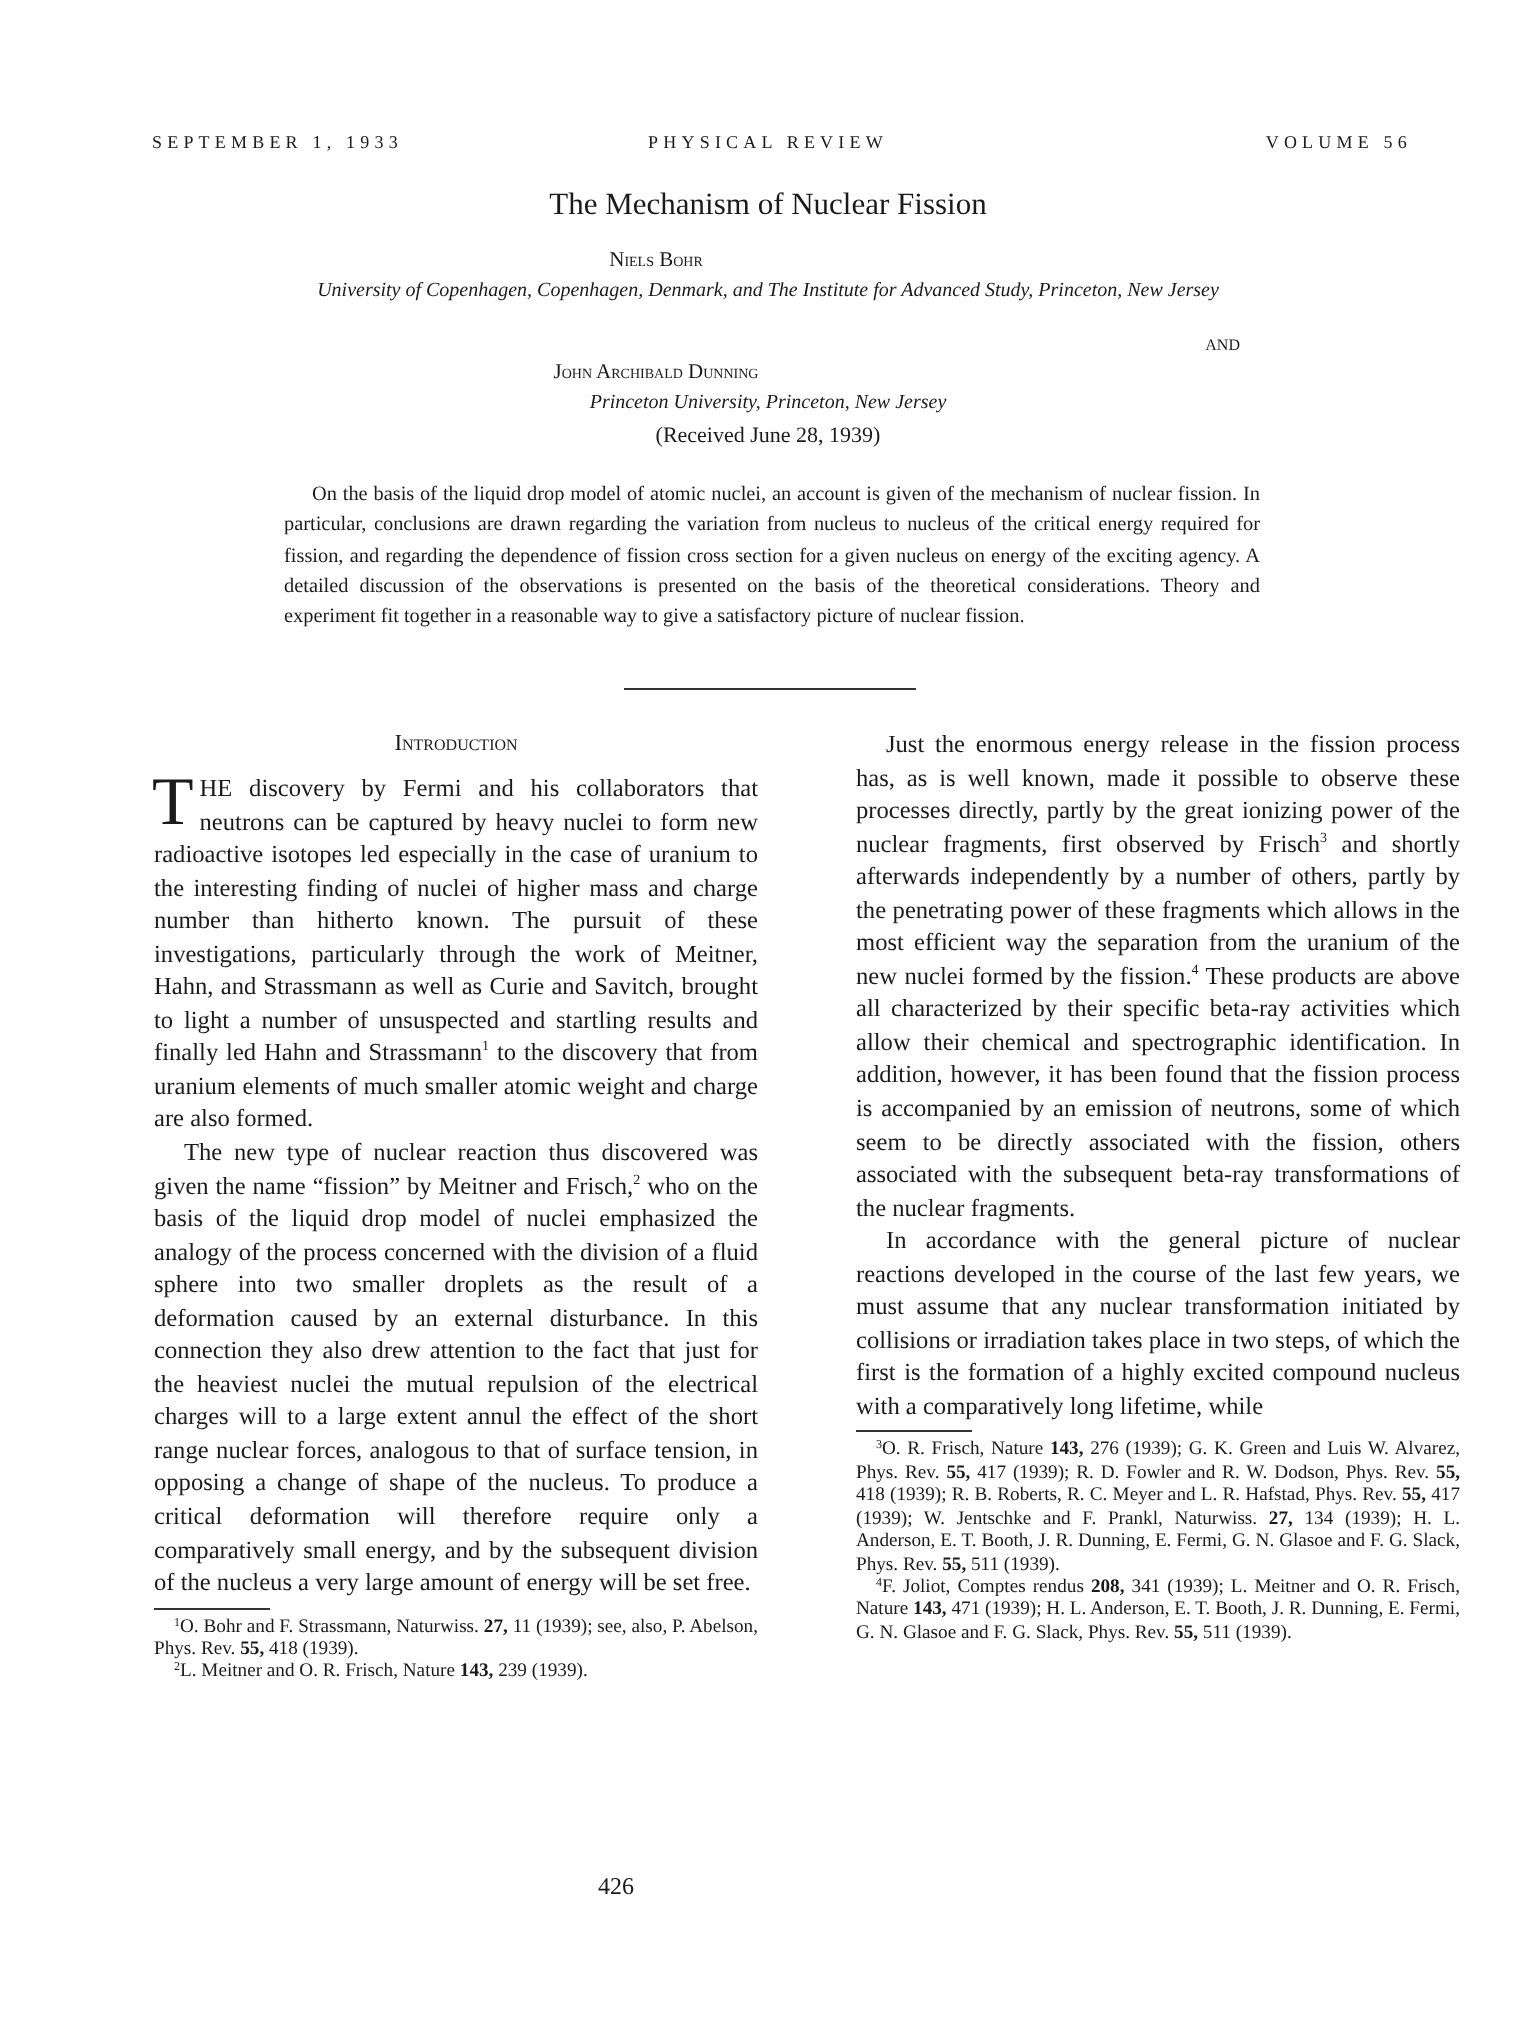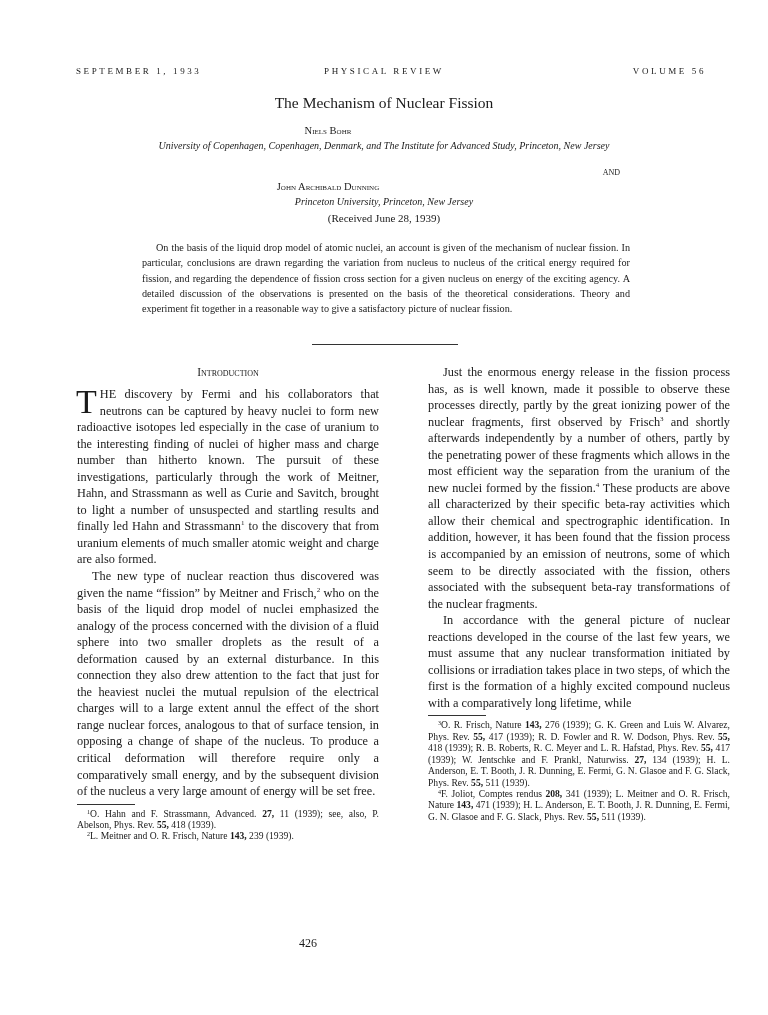--- a/index.html
+++ b/index.html
@@ -54,21 +54,21 @@
 <div class="abstract">On the basis of the liquid drop model of atomic nuclei, an account is given of the mechanism of nuclear fission. In particular, conclusions are drawn regarding the variation from nucleus to nucleus of the critical energy required for fission, and regarding the dependence of fission cross section for a given nucleus on energy of the exciting agency. A detailed discussion of the observations is presented on the basis of the theoretical considerations. Theory and experiment fit together in a reasonable way to give a satisfactory picture of nuclear fission.</div>
 <div class="sep"></div>
 
 <div class="section-head">Introduction</div>
 
 <div class="col" id="col-left">
   <p><span class="dropcap">T</span><span>HE discovery by Fermi and his collaborators that neutrons can be captured by heavy nuclei to form new radioactive isotopes led especially in the case of uranium to the interesting finding of nuclei of higher mass and charge number than hitherto known. The pursuit of these investigations, particularly through the work of Meitner, Hahn, and Strassmann as well as Curie and Savitch, brought to light a number of unsuspected and startling results and finally led Hahn and Strassmann</span><sup>1</sup><span> to the discovery that from uranium elements of much smaller atomic weight and charge are also formed.</span></p>
   <p class="indent"><span>The new type of nuclear reaction thus discovered was given the name “fission” by Meitner and Frisch,</span><sup>2</sup><span> who on the basis of the liquid drop model of nuclei emphasized the analogy of the process concerned with the division of a fluid sphere into two smaller droplets as the result of a deformation caused by an external disturbance. In this connection they also drew attention to the fact that just for the heaviest nuclei the mutual repulsion of the electrical charges will to a large extent annul the effect of the short range nuclear forces, analogous to that of surface tension, in opposing a change of shape of the nucleus. To produce a critical deformation will therefore require only a comparatively small energy, and by the subsequent division of the nucleus a very large amount of energy will be set free.</span></p>
   <div class="fn-rule"></div>
   <div class="footnotes">
-    <p><sup>1</sup><span>O. Hahn and F. Strassmann, Advanced. </span><b>27,</b><span> 11 (1939); see, also, P. Abelson, Phys. Rev. </span><b>55,</b><span> 418 (1939).</span></p>
+    <p><sup>1</sup><span>O. Bohr and F. Strassmann, Naturwiss. </span><b>27,</b><span> 11 (1939); see, also, P. Abelson, Phys. Rev. </span><b>55,</b><span> 418 (1939).</span></p>
     <p><sup>2</sup><span>L. Meitner and O. R. Frisch, Nature </span><b>143,</b><span> 239 (1939).</span></p>
   </div>
 </div>
 
 <div class="col" id="col-right">
   <p class="indent"><span>Just the enormous energy release in the fission process has, as is well known, made it possible to observe these processes directly, partly by the great ionizing power of the nuclear fragments, first observed by Frisch</span><sup>3</sup><span> and shortly afterwards independently by a number of others, partly by the penetrating power of these fragments which allows in the most efficient way the separation from the uranium of the new nuclei formed by the fission.</span><sup>4</sup><span> These products are above all characterized by their specific beta-ray activities which allow their chemical and spectrographic identification. In addition, however, it has been found that the fission process is accompanied by an emission of neutrons, some of which seem to be directly associated with the fission, others associated with the subsequent beta-ray transformations of the nuclear fragments.</span></p>
   <p class="indent">In accordance with the general picture of nuclear reactions developed in the course of the last few years, we must assume that any nuclear transformation initiated by collisions or irradiation takes place in two steps, of which the first is the formation of a highly excited compound nucleus with a comparatively long lifetime, while</p>
   <div class="fn-rule"></div>
   <div class="footnotes">
     <p><sup>3</sup><span>O. R. Frisch, Nature </span><b>143,</b><span> 276 (1939); G. K. Green and Luis W. Alvarez, Phys. Rev. </span><b>55,</b><span> 417 (1939); R. D. Fowler and R. W. Dodson, Phys. Rev. </span><b>55,</b><span> 418 (1939); R. B. Roberts, R. C. Meyer and L. R. Hafstad, Phys. Rev. </span><b>55,</b><span> 417 (1939); W. Jentschke and F. Prankl, Naturwiss. </span><b>27,</b><span> 134 (1939); H. L. Anderson, E. T. Booth, J. R. Dunning, E. Fermi, G. N. Glasoe and F. G. Slack, Phys. Rev. </span><b>55,</b><span> 511 (1939).</span></p>

